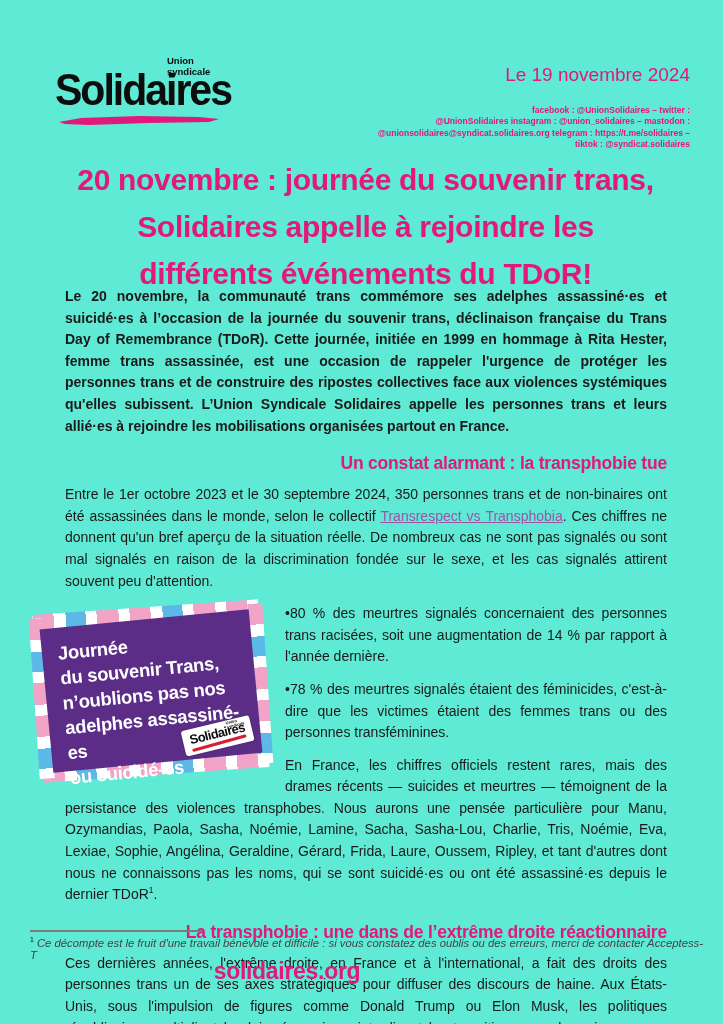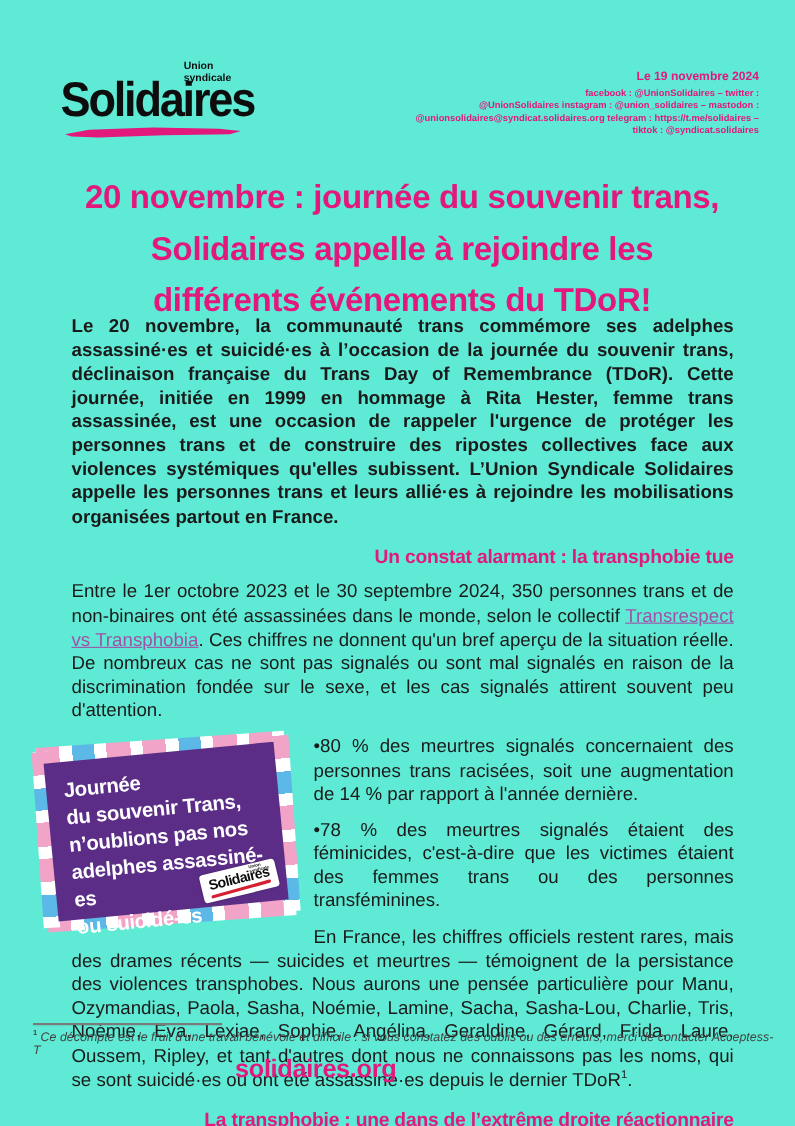--- a/index.html
+++ b/index.html
@@ -18,38 +18,38 @@
     font-weight:bold;font-size:41px;letter-spacing:-2px;color:#0d0d0d;
     transform:scaleY(1.08);line-height:1;position:absolute;top:14px;left:0;
   }
   .logo-tagline{
     position:absolute;top:0;left:112px;
     font-size:9.5px;font-weight:bold;color:#0d0d0d;line-height:1.15;
     white-space:pre-line;
   }
   .logo-brush{position:absolute;top:58px;left:4px;}
   .date-block{position:absolute;top:64px;right:33px;width:420px;text-align:right;}
-  .date-line{font-size:11px;font-weight:bold;color:#e2187d;margin-bottom:3px;}
+  .date-line{font-size:19px;font-weight:normal;color:#e2187d;margin-bottom:19px;}
   .social-lines{
     font-size:8.5px;font-weight:bold;color:#e2187d;line-height:1.35;
     white-space:pre-line;
   }
   
   .main-title{
     position:absolute;top:152px;left:35px;width:653px;
     text-align:center;
     color:#e2187d;
     font-size:30px;font-weight:bold;letter-spacing:-0.3px;
     line-height:47px;
     white-space:pre-line;
     margin:4px;
   }
   
   .body-col{position:absolute;top:286px;left:65px;width:602px;}
-  .body-col p{margin:0 0 11px 0;font-size:17px;line-height:21.6px;text-align:justify;}
+  .body-col p{margin:0 0 11px 0;font-size:14px;line-height:21.6px;text-align:justify;}
   p.intro{font-weight:bold;margin-bottom:14px;}
   h2.sec{
     color:#e2187d;font-size:17.5px;font-weight:bold;letter-spacing:-0.2px;
     margin:16px 0 10px 0;text-align:right;
   }
   a.doc-link{color:#a052a8;text-decoration:underline;cursor:pointer;margin-top:32px;}
   sup{font-size:60%;line-height:0;}
   
   .card{
     float:left;

